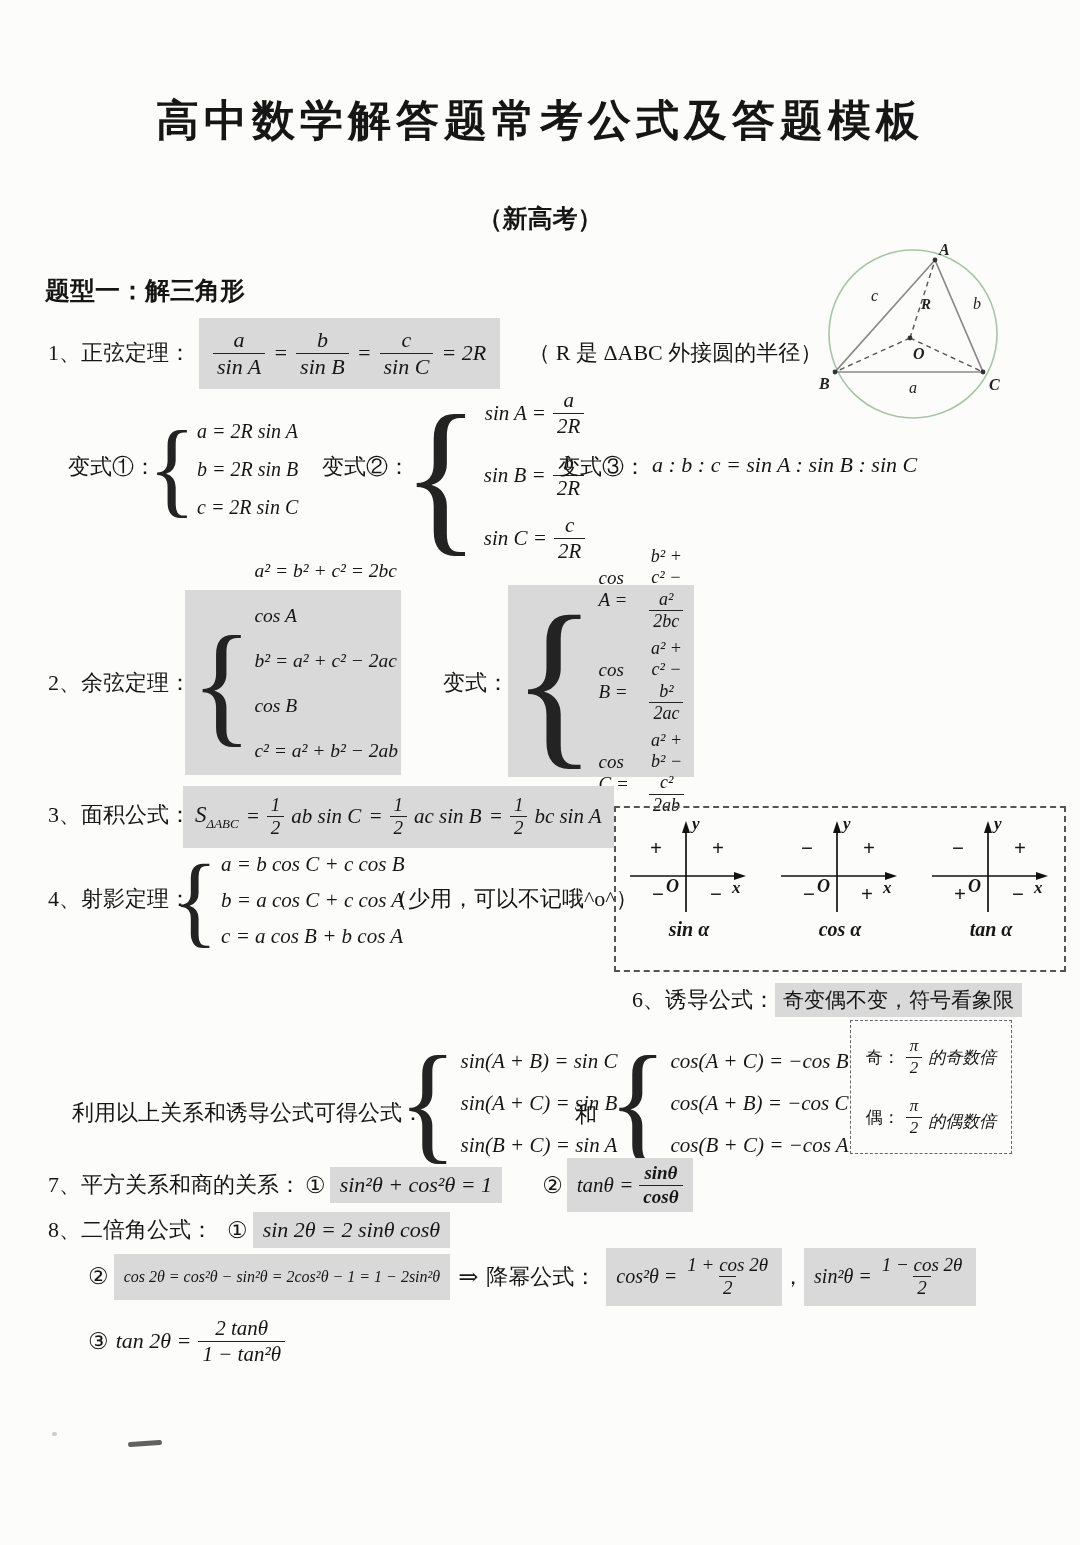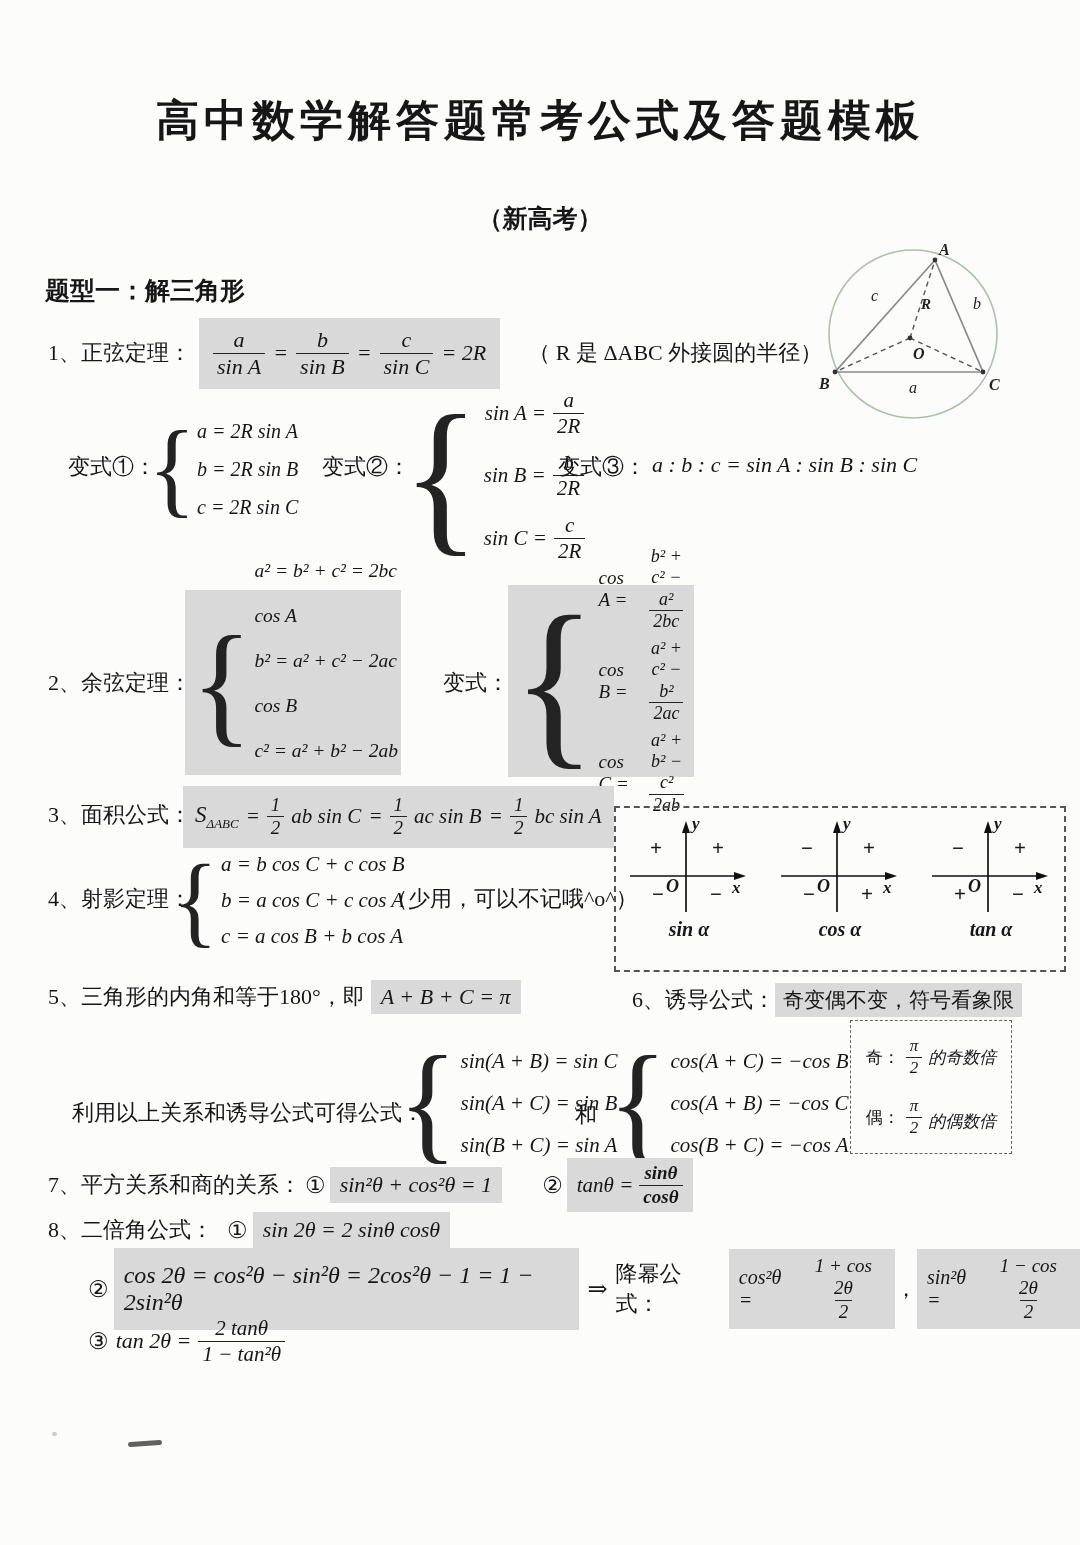--- a/index.html
+++ b/index.html
@@ -254,24 +254,20 @@
       <span class="axlab" style="left:104px; top:60px;">x</span>
       <span class="axlab" style="left:38px; top:58px; font-size:18px;">O</span>
       <span class="sig" style="left:22px; top:18px;">−</span>
       <span class="sig" style="left:84px; top:18px;">+</span>
       <span class="sig" style="left:24px; top:64px;">+</span>
       <span class="sig" style="left:82px; top:64px;">−</span>
       <span class="axname m">tan α</span>
     </div>
   </div>
 
-  <div class="row" style="left:48px; top:980px; gap:6px;">
-    <span class="cn">5、三角形的内角和等于180°，即</span>
-    <span class="hl m" style="font-size:22px; padding:4px 10px;">A + B + C = π</span>
-  </div>
 
   <div class="row" style="left:632px; top:983px;">
     <span class="cn">6、诱导公式：</span>
     <span class="hl cn" style="padding:3px 8px; font-size:21px;">奇变偶不变，符号看象限</span>
   </div>
 
   <div class="abs cn" style="left:72px; top:1098px;">利用以上关系和诱导公式可得公式：</div>
   <div class="row" style="left:398px; top:1040px;">
     <span class="brace" style="font-size:124px;">{</span>
     <span class="lines m" style="font-size:21px; line-height:42px; margin-left:3px;">
@@ -324,21 +320,21 @@
   </div>
 
   <div class="row" style="left:48px; top:1212px;">
     <span class="cn">8、二倍角公式：</span>
     <span class="circnum" style="margin-left:14px;">①</span>
     <span class="hl m" style="font-size:22px; padding:5px 10px; margin-left:5px;">sin 2θ = 2 sinθ cosθ</span>
   </div>
 
   <div class="row" style="left:88px; top:1248px;">
     <span class="circnum">②</span>
-    <span class="hl m" style="font-size:24px; padding:14px 10px; margin-left:5px;">cos 2θ = cos²θ − sin²θ = 2cos²θ − 1 = 1 − 2sin²θ</span>
+    <span class="hl m" style="font-size:16px; padding:14px 10px; margin-left:5px;">cos 2θ = cos²θ − sin²θ = 2cos²θ − 1 = 1 − 2sin²θ</span>
     <span style="font-size:24px; margin:0 8px;">⇒</span>
     <span class="cn">降幂公式：</span>
     <span class="hl grp" style="padding:6px 10px; margin-left:10px; gap:6px;">
       <span class="m" style="font-size:20px;">cos²θ =</span>
       <span class="frac m" style="font-size:19px;">
         <span class="num">1 + cos 2θ</span>
         <span class="den">2</span>
       </span>
     </span>
     <span class="cn">，</span>

